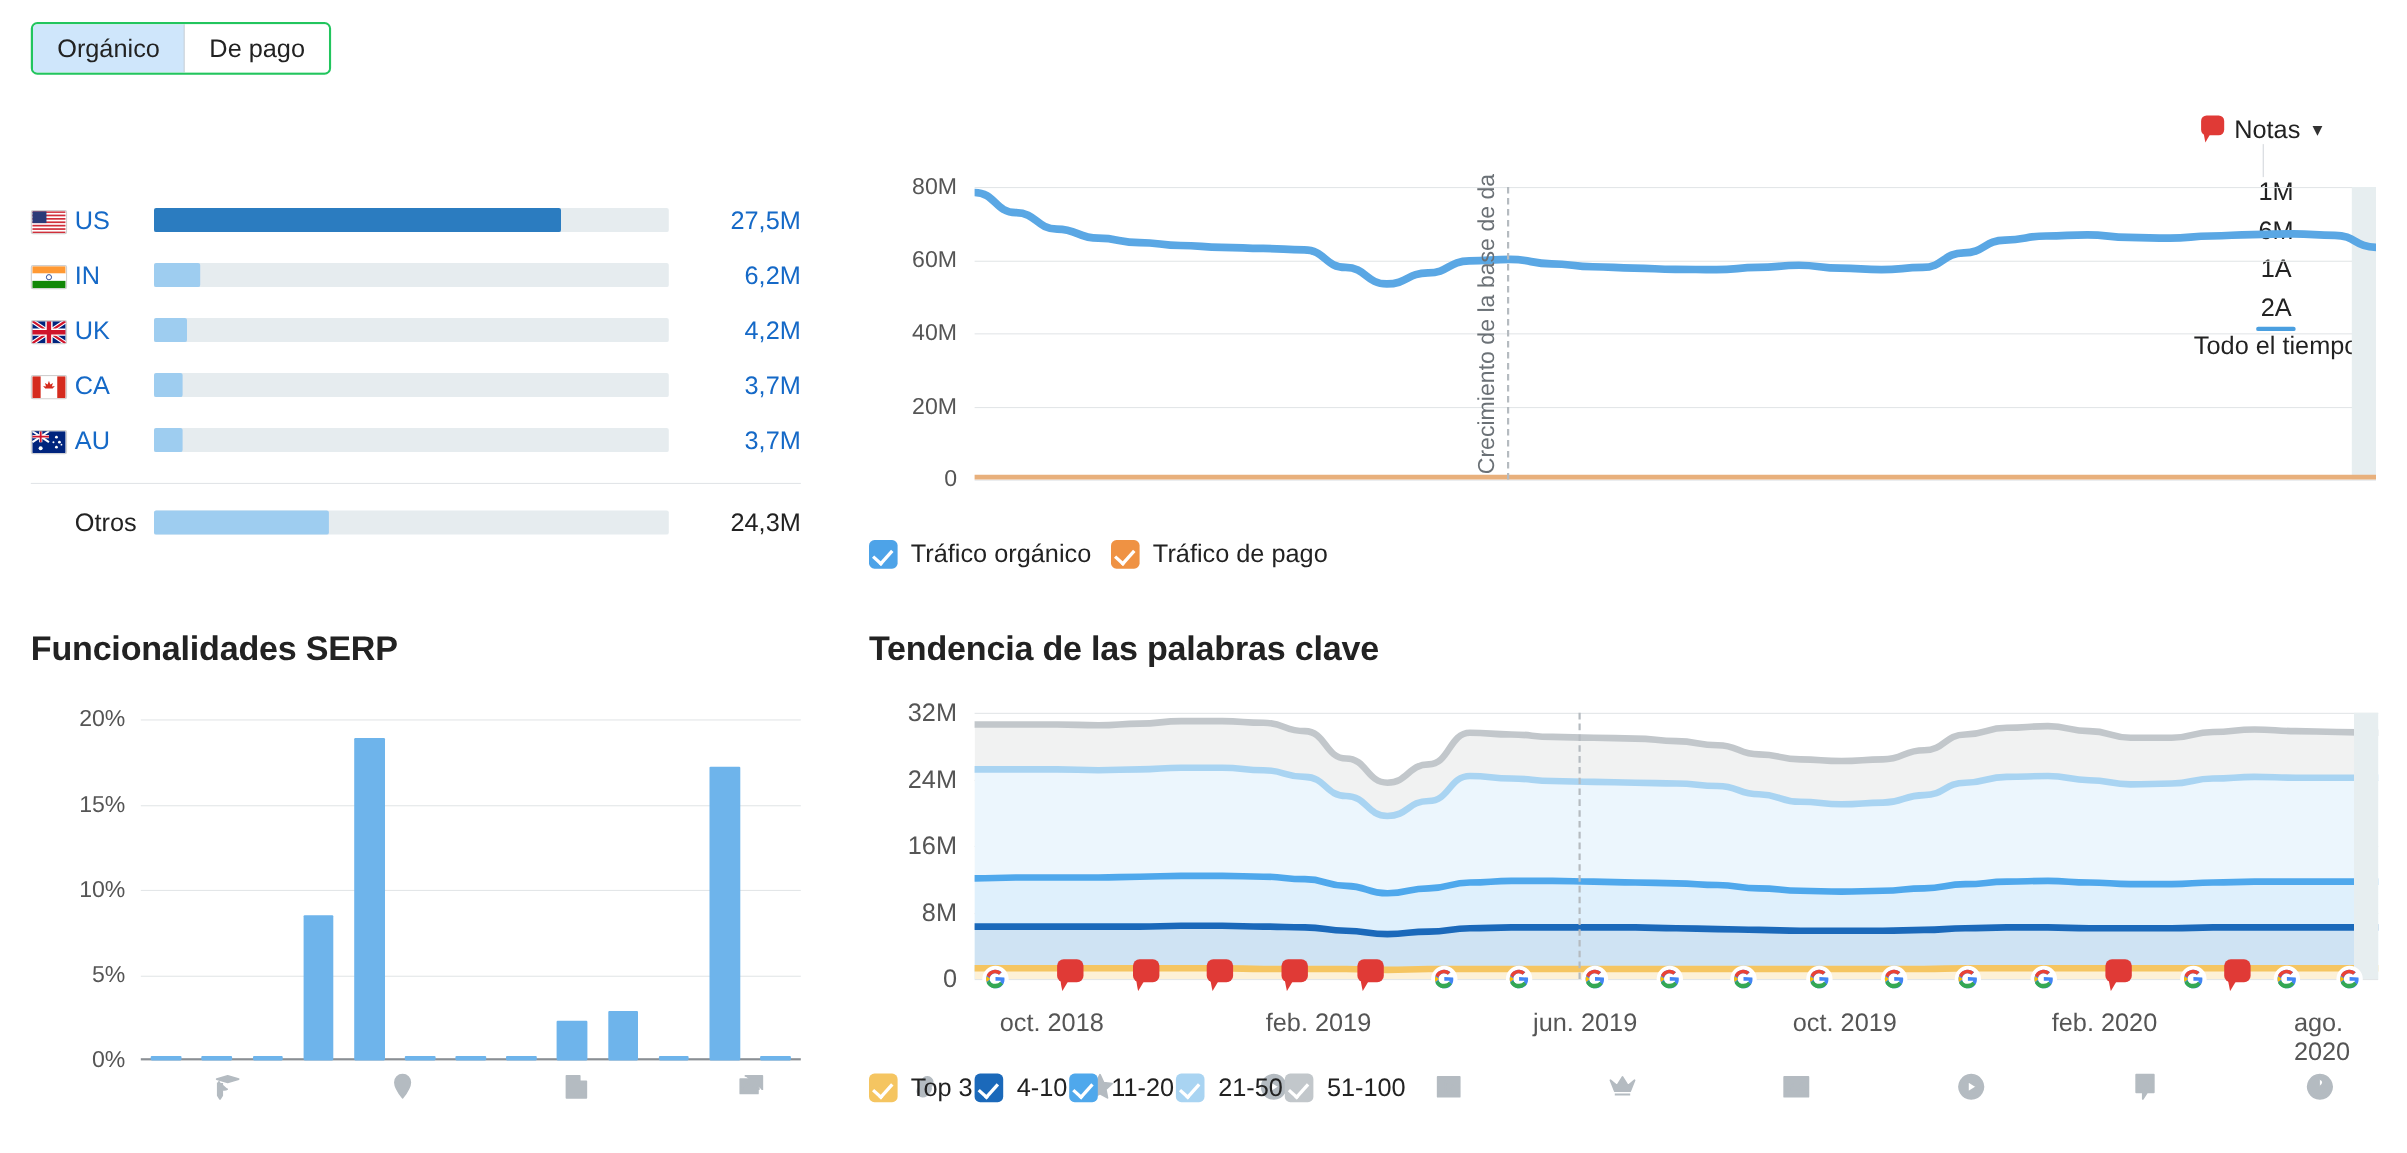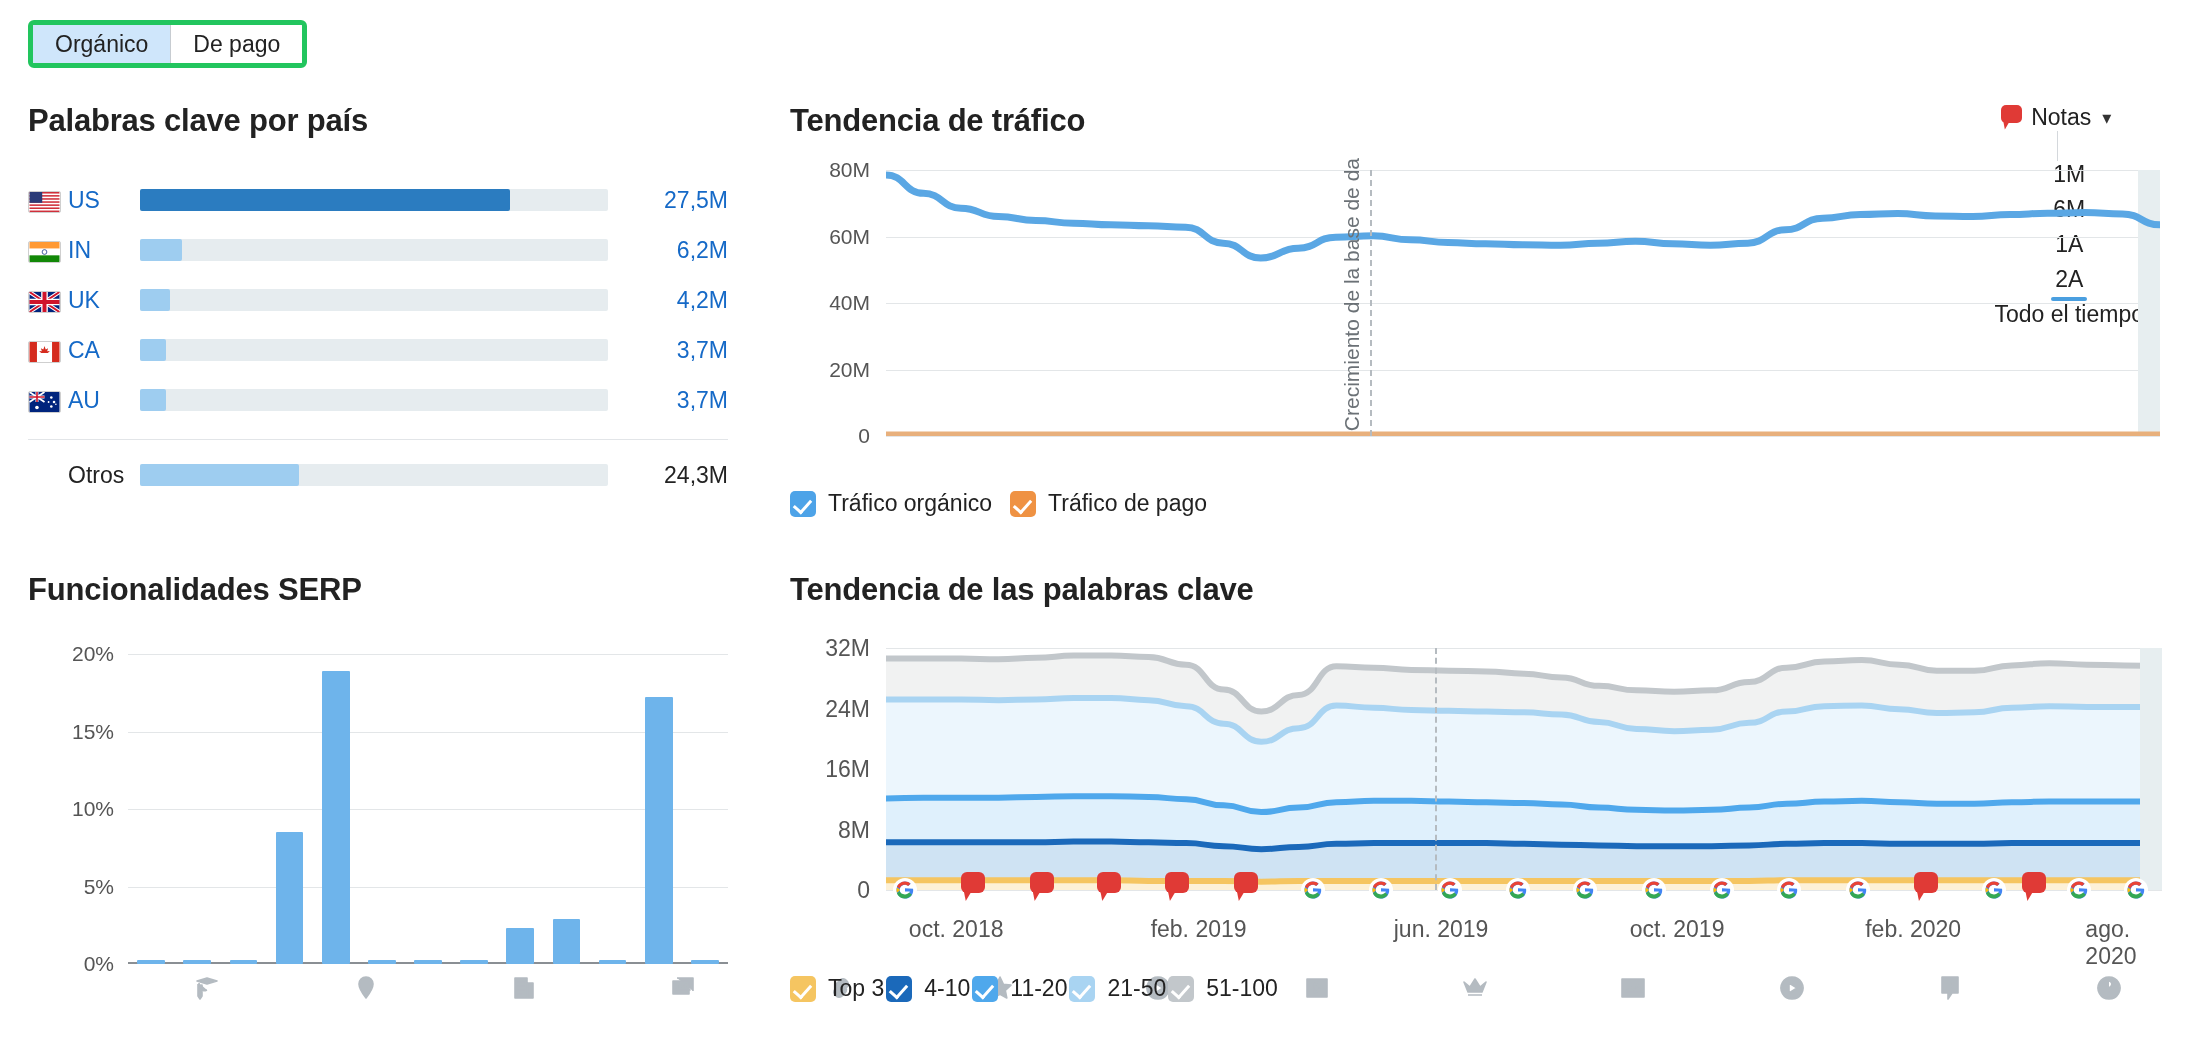--- a/index.html
+++ b/index.html
@@ -8,21 +8,21 @@
     background: #ffffff;
     font-family: "Liberation Sans", sans-serif;
     color: #222222;
     overflow: hidden;
   }
   .page { position: relative; width: 2188px; height: 1048px; }
 
   
   .toggle {
     position: absolute; left: 28px; top: 20px;
-    display: flex; border: 5px solid #22c55e; border-radius: 6px; overflow: hidden;
+    display: flex; border: 2px solid #22c55e; border-radius: 6px; overflow: hidden;
     height: 48px;
   }
   .toggle .seg {
     display: flex; align-items: center; justify-content: center;
     padding: 0 22px; font-size: 23px; color: #222; background: #ffffff;
     cursor: pointer; border-right: 1px solid #c7ccd1; line-height: 1;
   }
   .toggle .seg:last-child { border-right: none; }
   .toggle .seg.active { background: #cfe6fb; }
 
@@ -112,21 +112,20 @@
 </head>
 <body>
 
 <div class="page">
 
   <div class="toggle">
     <div class="seg active">Orgánico</div>
     <div class="seg">De pago</div>
   </div>
 
-  <div class="sec-title" id="kw-country-title">Palabras clave por país</div>
 
   <div class="country-list">
     <div class="c-row">
       <div class="c-flag">
         <svg class="flagimg" viewBox="0 0 33 22">
             <rect width="33" height="22" fill="#fff"></rect>
         <g fill="#d02f3a">
               <rect y="0" width="33" height="1.7"></rect>
               <rect y="3.4" width="33" height="1.7"></rect>
         <rect y="6.8" width="33" height="1.7"></rect>
@@ -350,21 +349,20 @@
           <path d="M5 2 h16 v16 h-6 l-4 6 l0-6 h-6 z M13 6 a3 3 0 0 1 2 5 l-2 2 M13 15 v1.5"></path>
         </svg>
       </div>
       <div class="ic">
         <svg viewBox="0 0 26 26" fill="currentColor" stroke="currentColor" stroke-width="1.6" stroke-linejoin="round">
           <path d="M13 2 a11 11 0 1 0 0.01 0 z M13 6 a3 3 0 0 1 2 5 l-2 2 M13 16 v2"></path>
         </svg>
       </div>
     </div>
 
-  <div class="sec-title" id="traffic-title">Tendencia de tráfico</div>
 
   <div class="traffic-ctrls">
     <div class="notes-btn">
       <span class="notes-pin">
           <i></i>
         </span>
       <span>Notas</span>
       <span class="chev">▾</span>
     </div>
     <div class="vdiv"></div>

